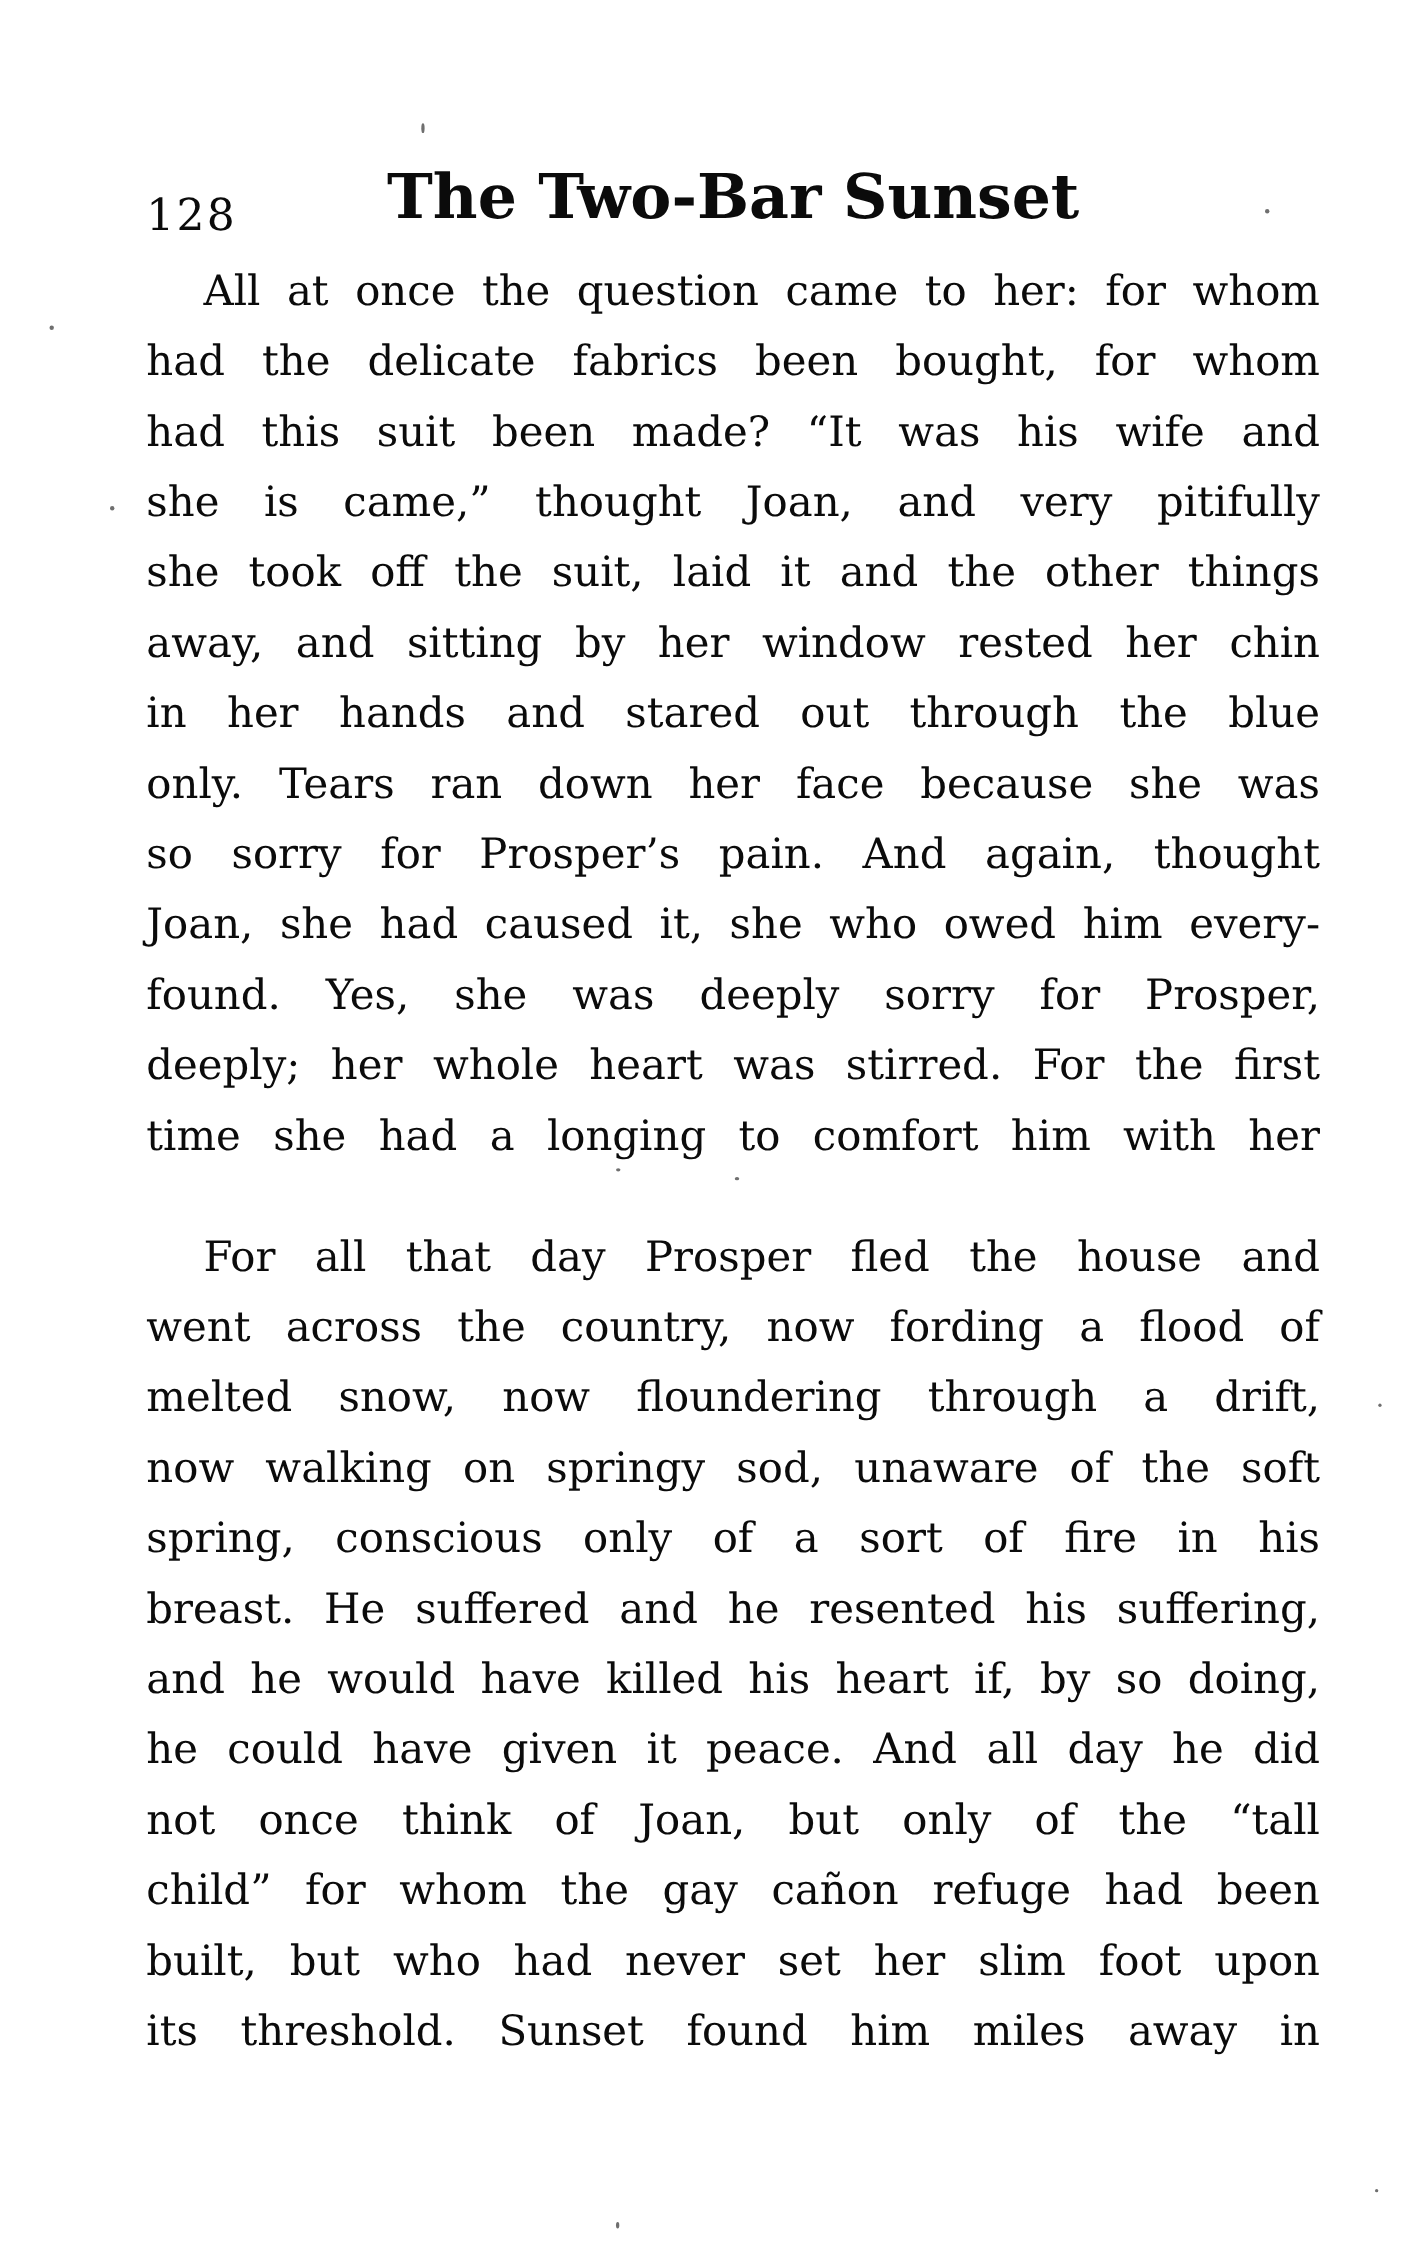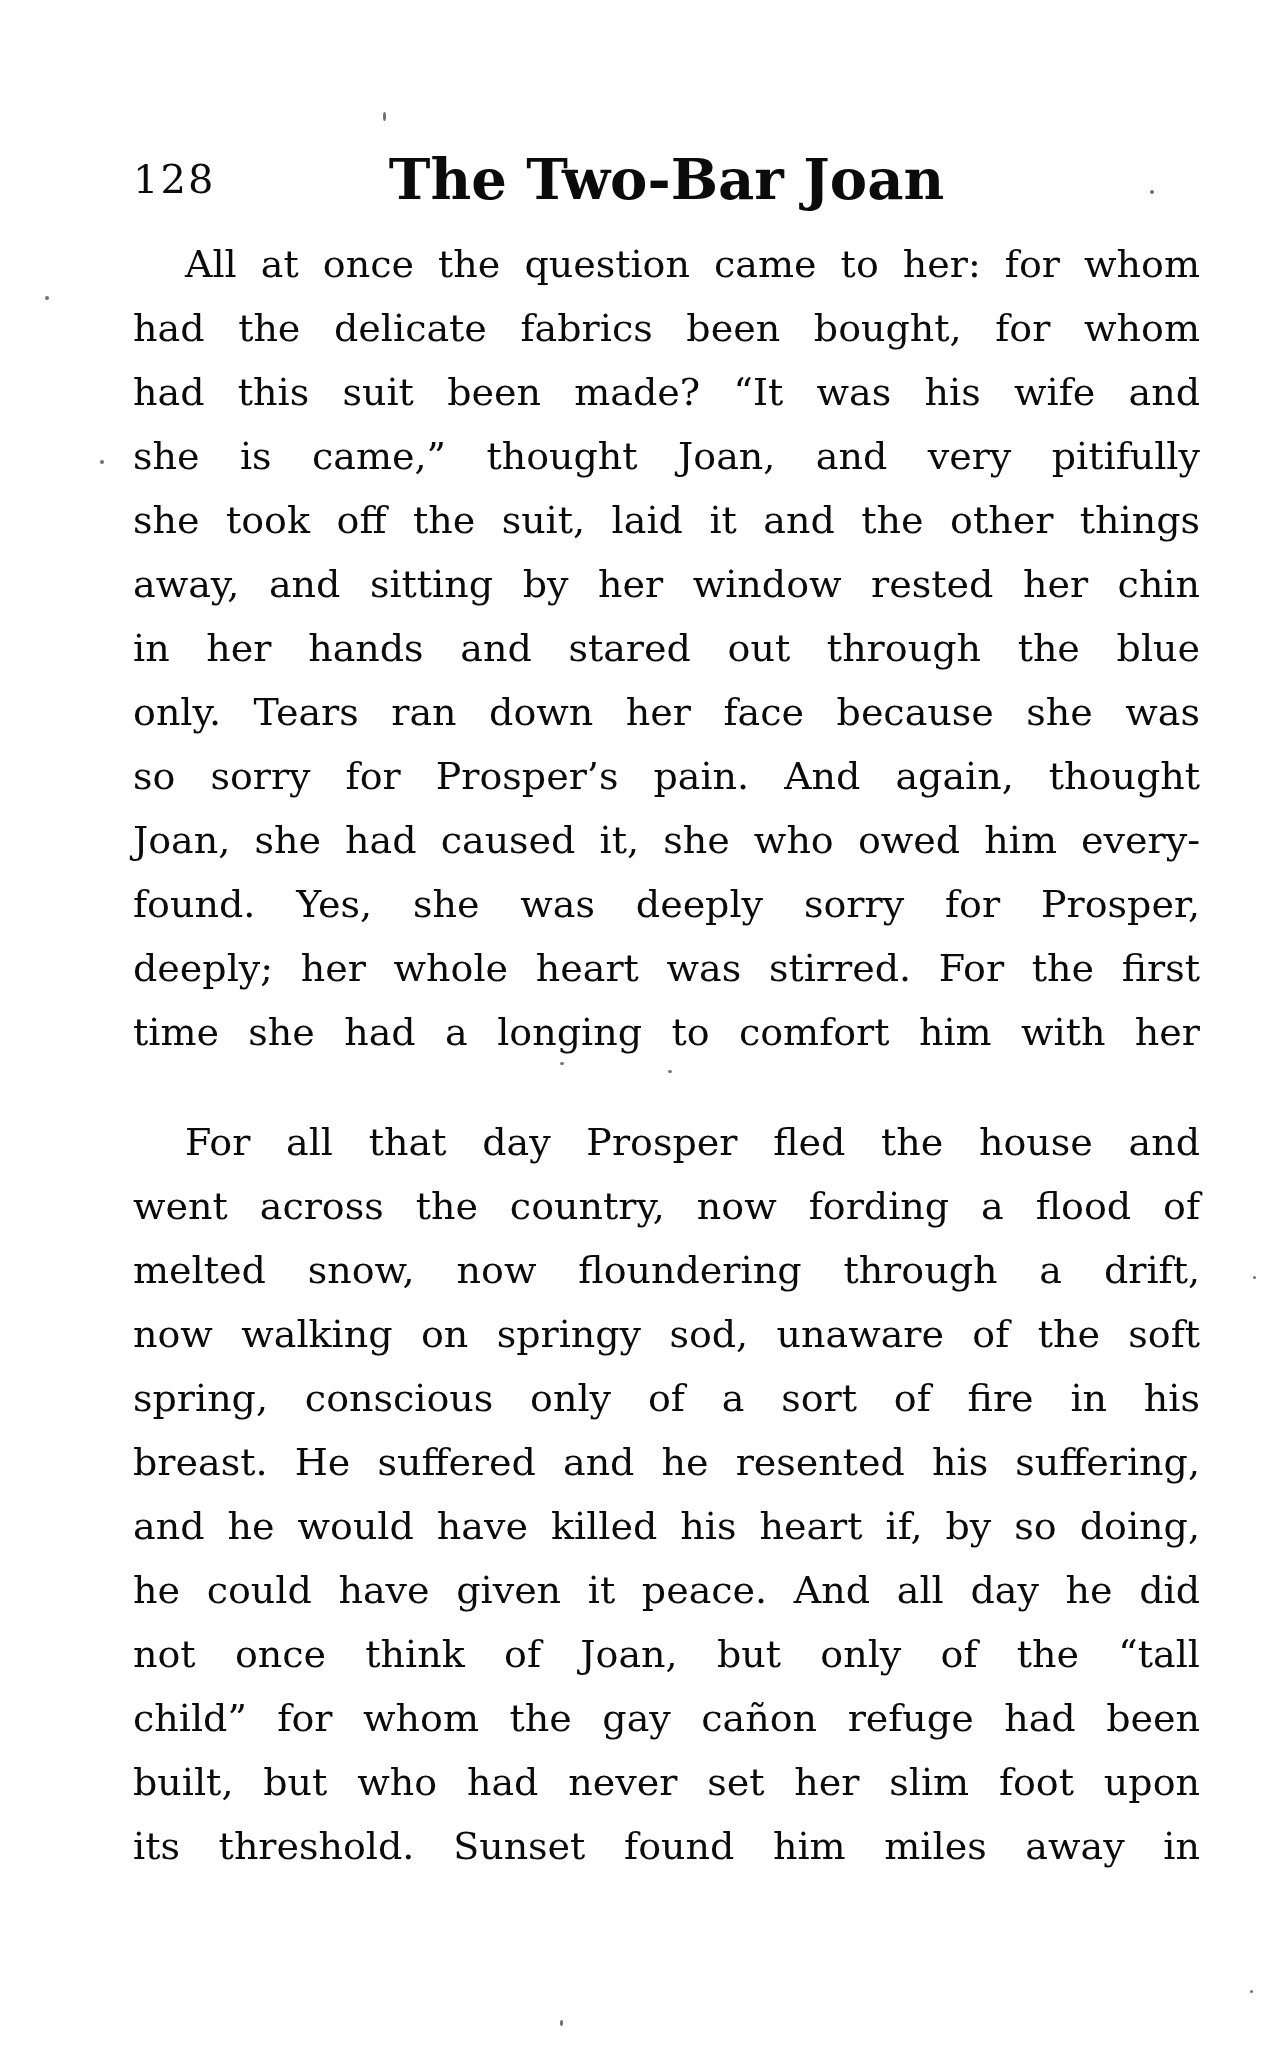--- a/index.html
+++ b/index.html
@@ -19,21 +19,21 @@
   .header {
     position: absolute;
     top: 146px;
     left: 133px;
     width: 1067px;
     height: 66px;
   }
   .page-number {
     position: absolute;
     left: 0;
-    top: 0;
+    top: 17px;
     font-size: 40px;
     line-height: 66px;
     letter-spacing: 2px;
     color: #0b0b0b;
   }
   .page-title {
     position: absolute;
     left: 0;
     top: 0;
     width: 100%;
@@ -74,21 +74,21 @@
     border-radius: 50%;
   }
 </style>
 </head>
 <body>
 
 <div class="page">
 
   <div class="header">
     <div class="page-number">128</div>
-    <div class="page-title">The Two-Bar Joan</div>
+    <div class="page-title">The Two-Bar Sunset</div>
   </div>
 
   <div class="body-text">
     <div class="line indent">All at once the question came to her: for whom</div>
     <div class="line">had the delicate fabrics been bought, for whom</div>
     <div class="line">had this suit been made? “It was his wife and</div>
     <div class="line">she is came,” thought Joan, and very pitifully</div>
     <div class="line">she took off the suit, laid it and the other things</div>
     <div class="line">away, and sitting by her window rested her chin</div>
     <div class="line">in her hands and stared out through the blue</div>

